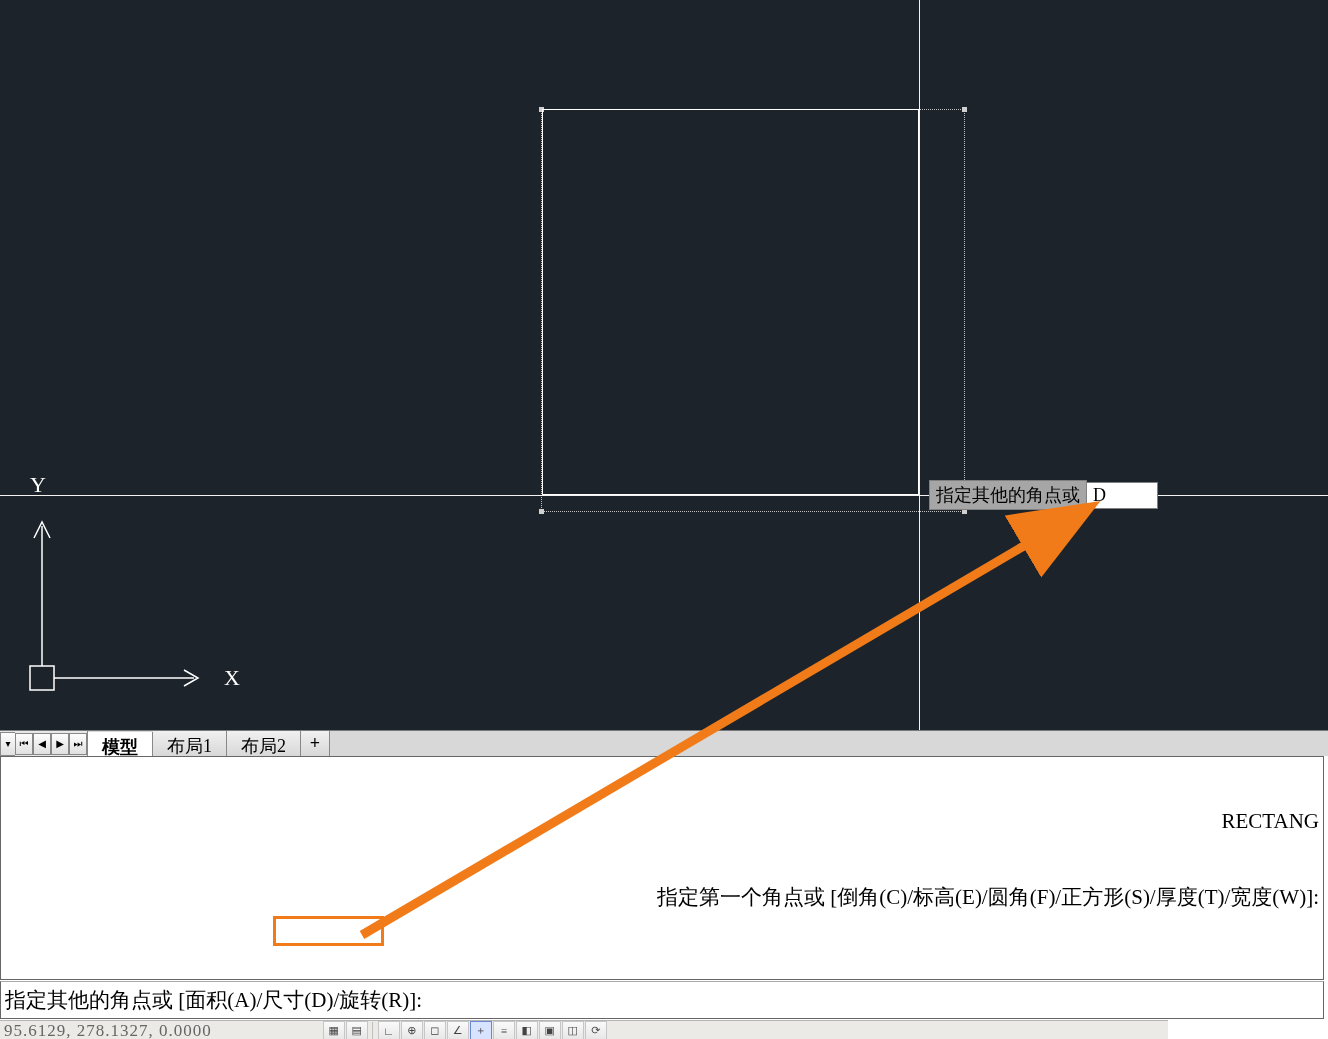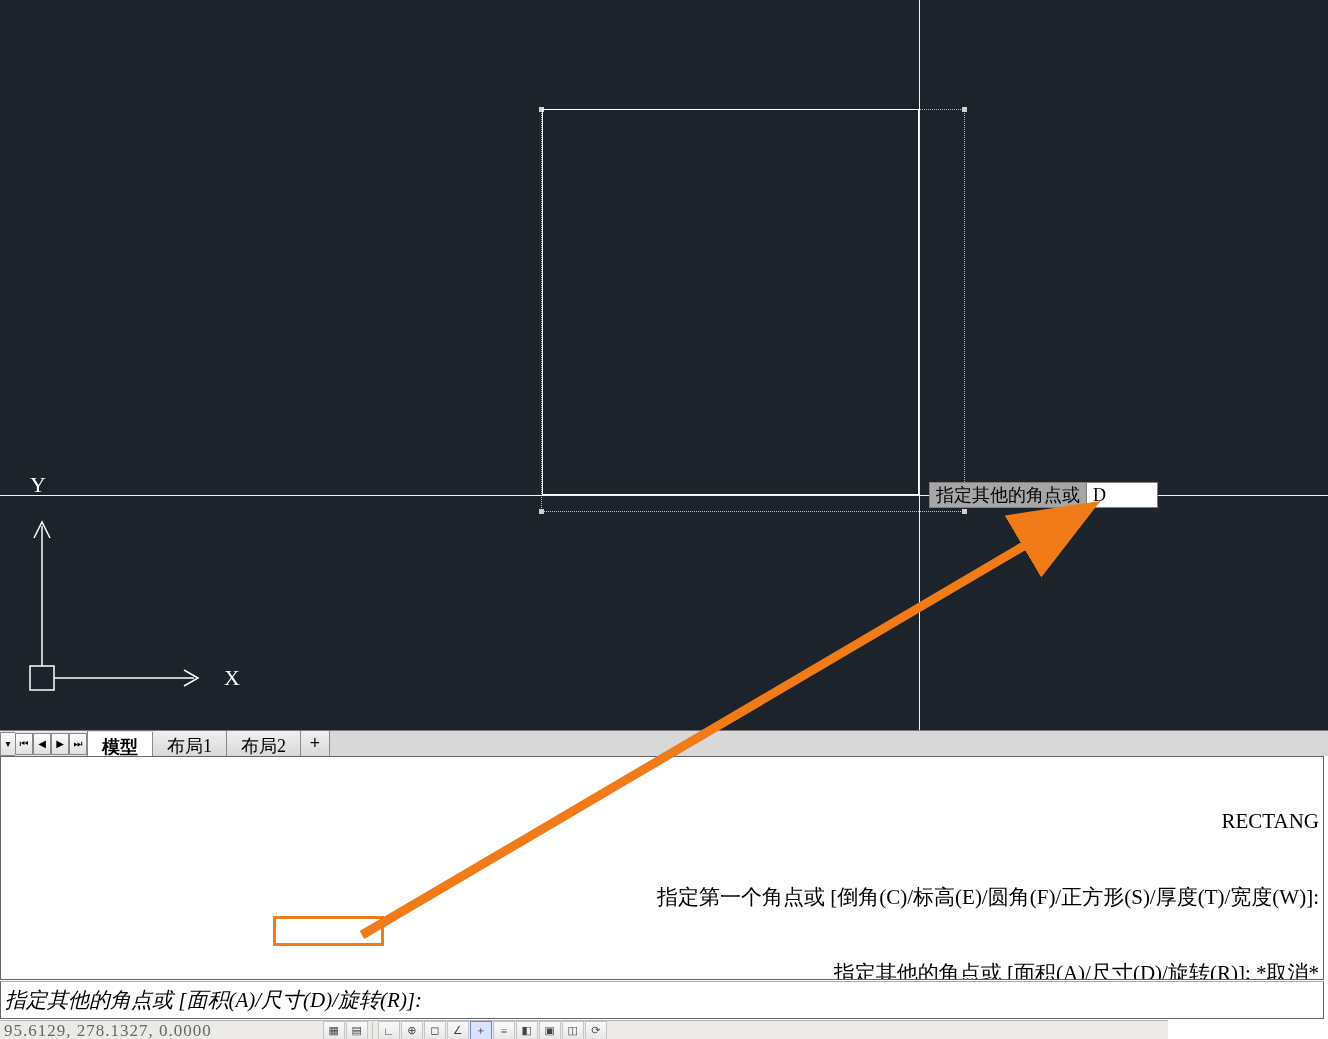--- a/index.html
+++ b/index.html
@@ -106,20 +106,21 @@
     font-family: "SimSun", serif;
   }
 
   
   .dyn-input {
     position: absolute;
     left: 929px;
     top: 482px;
     display: flex;
     height: 26px;
+    align-items: center;
   }
   .dyn-label {
     background: #a6a6a6;
     border: 1px solid #808080;
     color: #000000;
     font-size: 18px;
     padding: 2px 6px;
     display: flex;
     align-items: center;
     white-space: nowrap;
@@ -304,21 +305,20 @@
     width: 1324px;
     height: 38px;
     border: 1px solid #666;
     border-top: 1px solid #aaa;
     background: #ffffff;
     font-size: 21px;
     padding: 4px 4px 0;
     box-sizing: border-box;
     font-family: "SimSun", serif;
     color: #000;
-    font-style: italic;
   }
 
 </style>
 </head>
 <body>
 
 <div class="canvas">
 
   <div class="rect-dotted">
     <span class="handle-tr"></span>
@@ -361,21 +361,20 @@
   </div>
   <div class="tab active">模型</div>
   <div class="tab">布局1</div>
   <div class="tab">布局2</div>
   <div class="tab add">+</div>
 </div>
 
 <div class="cmd-panel">
   <div class="row">RECTANG</div>
   <div class="row">指定第一个角点或 [倒角(C)/标高(E)/圆角(F)/正方形(S)/厚度(T)/宽度(W)]:</div>
-  <div class="row">指定其他的角点或 [面积(A)/尺寸(D)/旋转(R)]: *取消*</div>
   
   
   
 </div>
 
 <div class="cmdline-wrap">
   <span>指定其他的角点或 [面积(A)/尺寸(D)/旋转(R)]:</span>
 </div>
 
 <div class="statusbar">

